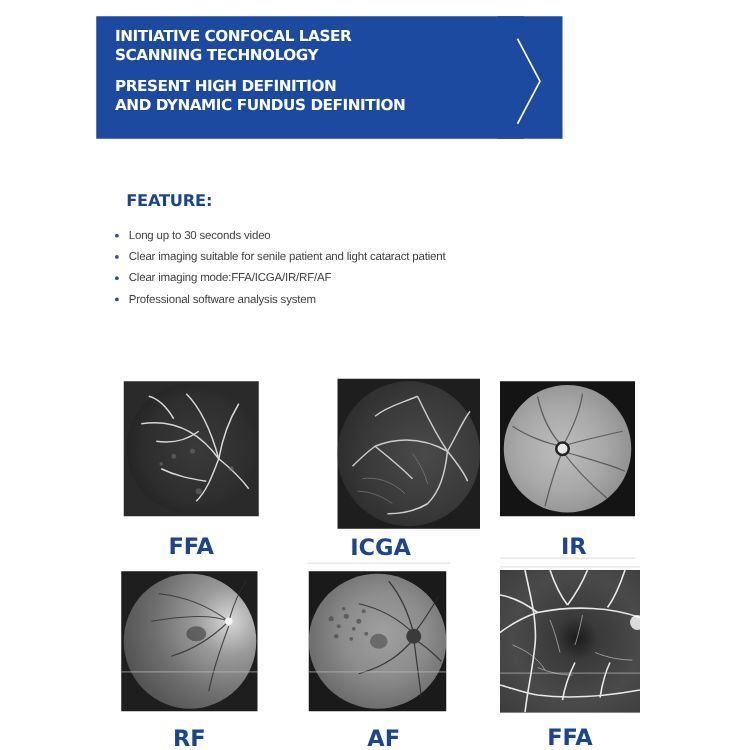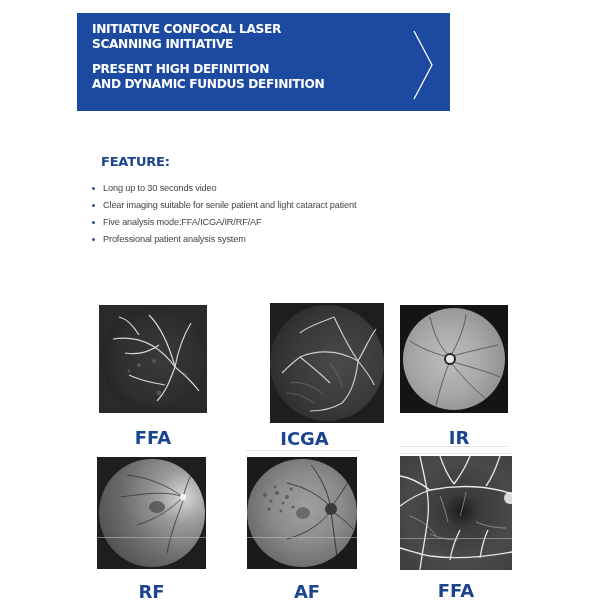--- a/index.html
+++ b/index.html
@@ -58,37 +58,37 @@
     position: absolute; border-radius: 50%;
   }
   svg.vessels { position: absolute; left: 0; top: 0; }
   .hline { position: absolute; height: 1px; background: #e4e4e4; }
 </style>
 </head>
 <body>
 
 <div class="banner">
   <div class="line">INITIATIVE CONFOCAL LASER</div>
-  <div class="line">SCANNING INITIATIVE</div>
+  <div class="line">SCANNING TECHNOLOGY</div>
   <div class="gap"></div>
   <div class="line">PRESENT HIGH DEFINITION</div>
   <div class="line">AND DYNAMIC FUNDUS DEFINITION</div>
 </div>
 <div class="arrow-panel">
   <svg width="52" height="98">
     <polyline points="16,18 34,52 16,86" fill="none" stroke="#ffffff" stroke-width="1.3"></polyline>
   </svg>
 </div>
 
 <div class="feature-title">FEATURE:</div>
 <ul class="feature-list">
   <li>Long up to 30 seconds video</li>
   <li>Clear imaging suitable for senile patient and light cataract patient</li>
-  <li>Five analysis mode:FFA/ICGA/IR/RF/AF</li>
-  <li>Professional patient analysis system</li>
+  <li>Clear imaging mode:FFA/ICGA/IR/RF/AF</li>
+  <li>Professional software analysis system</li>
 </ul>
 
 <div class="tile" style="left:99px; top:305px; width:108px;">
   <div class="img" style="width:108px; height:108px; background:#2a2a2a;">
     <div class="fundus" style="left:2px; top:2px; width:104px; height:104px; background:radial-gradient(circle at 55% 50%, #3a3a3a 0%, #2e2e2e 55%, #222 80%, #1c1c1c 100%);"></div>
     <svg class="vessels" width="108" height="108">
       <g stroke="#e8e8e8" fill="none" stroke-width="1.2" opacity="0.9">
         <path d="M76,62 C60,40 40,30 14,34"></path>
         <path d="M76,62 C70,40 62,22 50,10"></path>
         <path d="M76,62 C80,40 86,28 92,18"></path>

